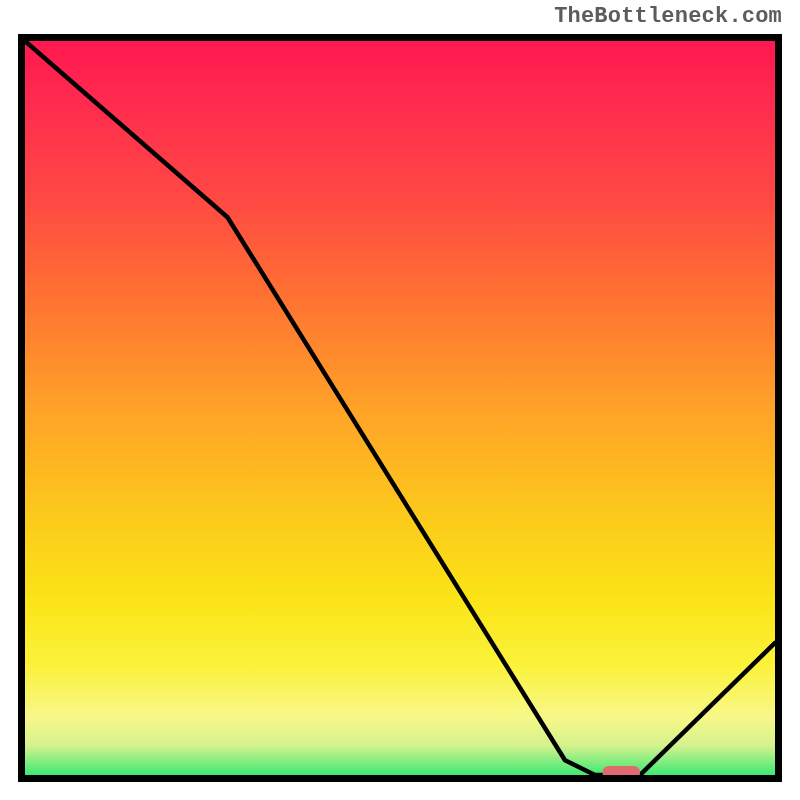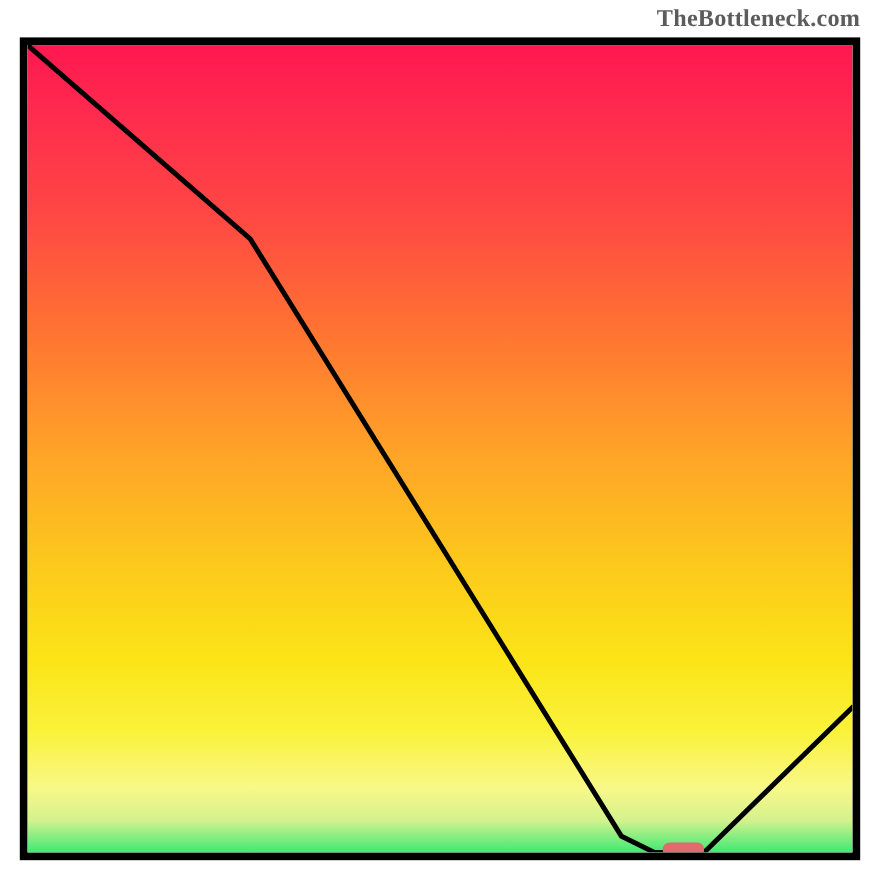--- a/index.html
+++ b/index.html
@@ -12,21 +12,21 @@
   }
   .stage {
     position: relative;
     width: 800px;
     height: 800px;
   }
   .watermark {
     position: absolute;
     top: 4px;
     right: 18px;
-    font-family: Liberation Serif, serif;
+    font-family: Liberation Mono, monospace;
     font-size: 22px;
     font-weight: 600;
     color: #5c5c5c;
     letter-spacing: 0.2px;
   }
   
   .frame {
     position: absolute;
     left: 18px;
     top: 34px;

